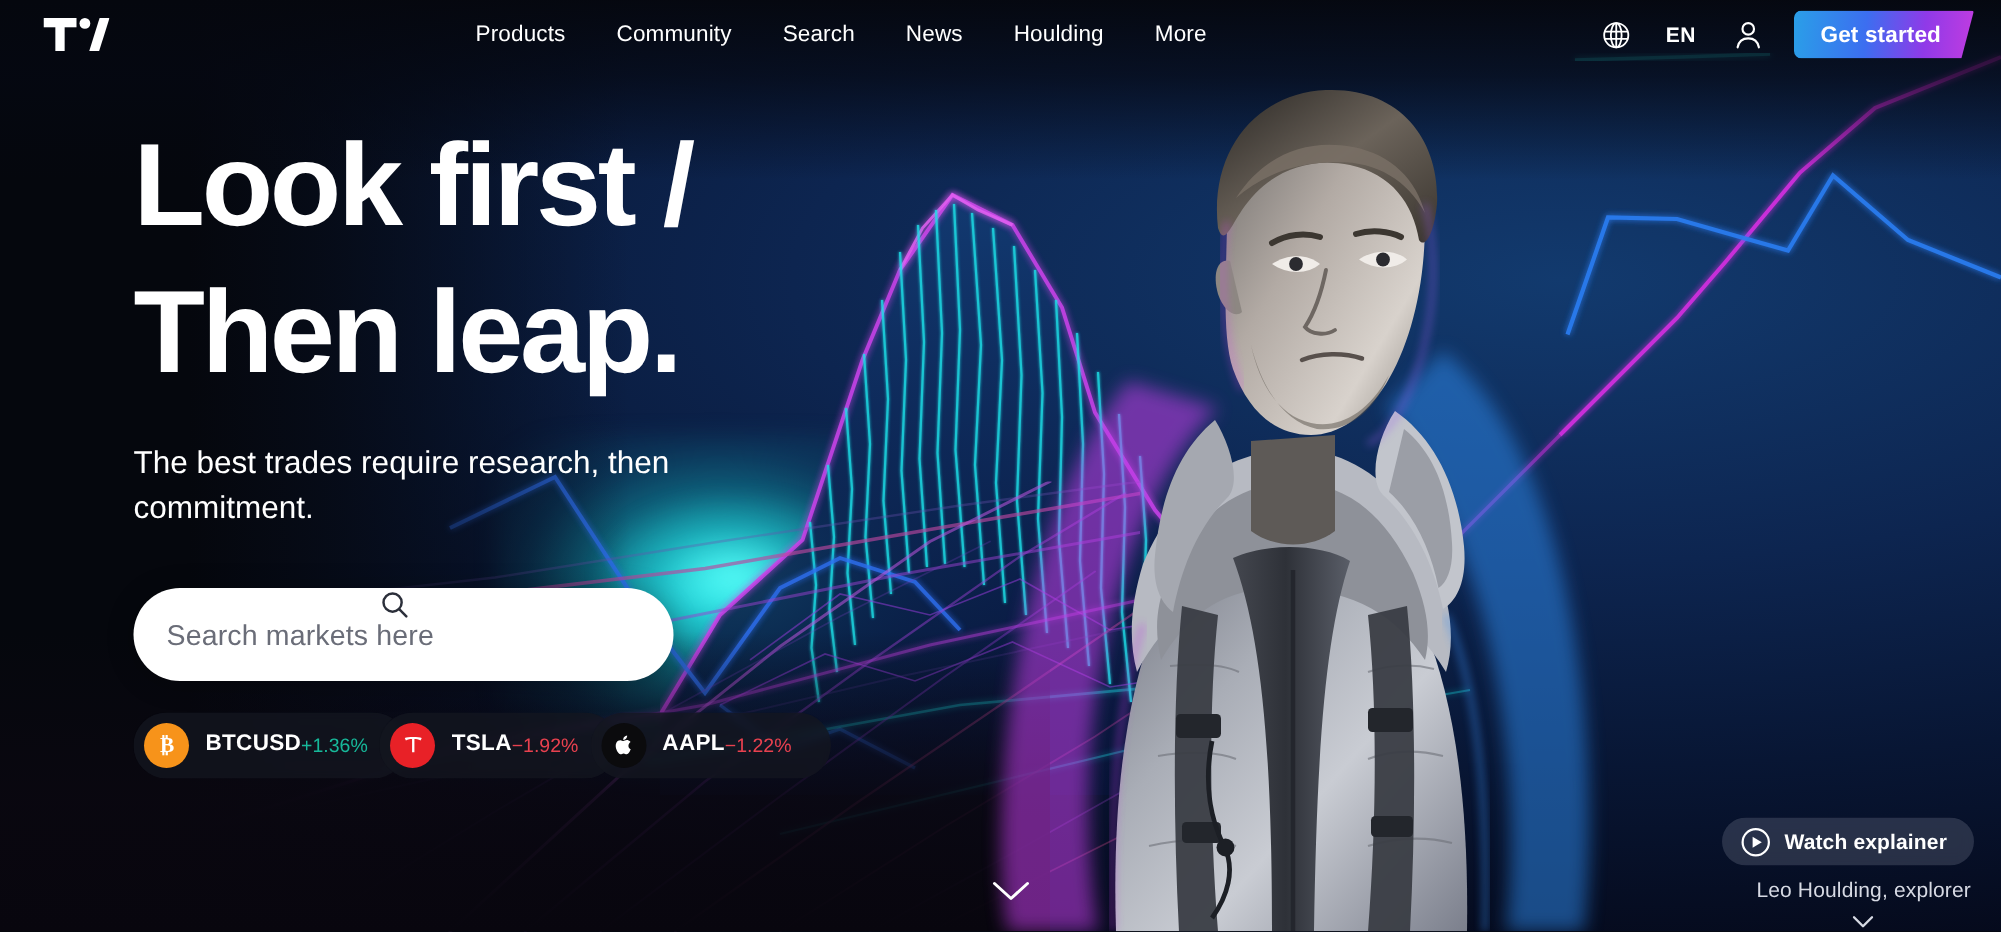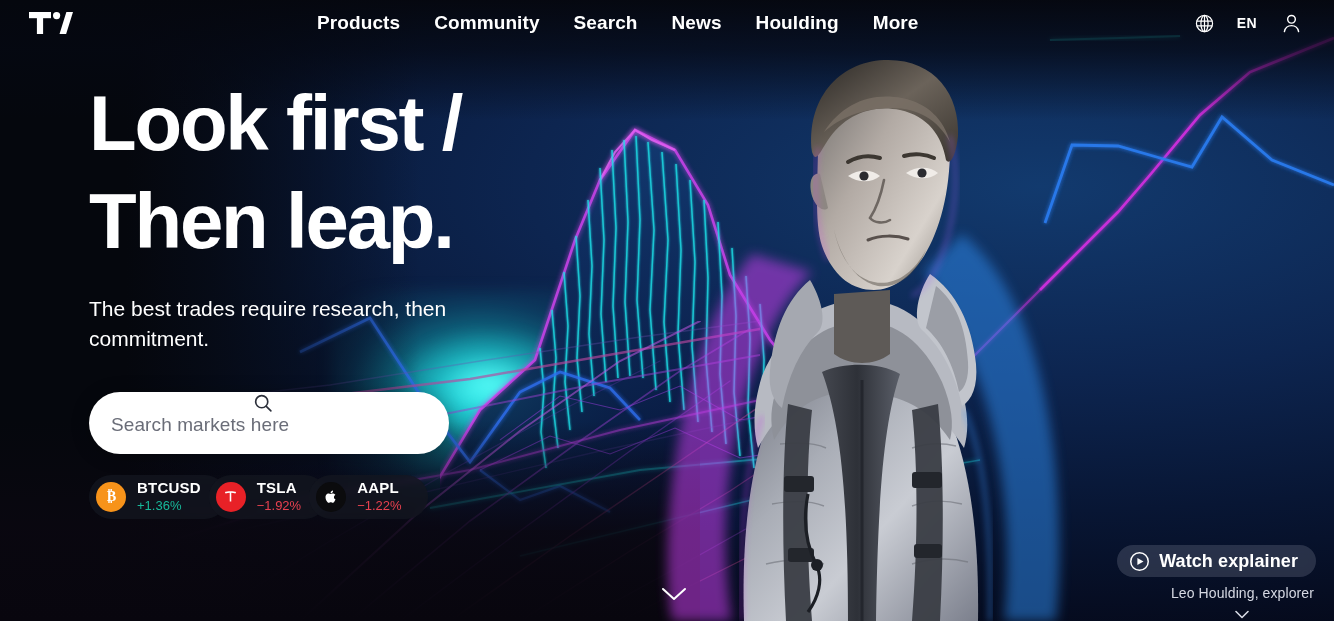--- a/index.html
+++ b/index.html
@@ -48,21 +48,21 @@
   .person { position:absolute; left:612px; top:24px; width:470px; height:597px; }
 
   
   .header {
     position:absolute; left:0; top:0; width:1334px; height:46px;
     display:flex; align-items:center; z-index:40;
   }
   .logo { position:absolute; left:29px; top:12px; width:44px; height:22px; cursor:pointer; }
   .nav { position:absolute; left:300px; top:0; height:46px; display:flex; align-items:center; gap:0; }
   .nav-item {
-    color:#fff; font-size:19px; font-weight:700; padding:0 17px; line-height:46px;
+    color:#fff; font-size:15px; font-weight:400; padding:0 17px; line-height:46px;
     cursor:pointer; white-space:nowrap; letter-spacing:.1px;
   }
   .header-right { position:absolute; right:18px; top:0; height:46px; display:flex; align-items:center; gap:0; }
   .lang { display:flex; align-items:center; gap:22px; cursor:pointer; padding:0 10px; }
   .lang-label { font-size:14px; font-weight:700; letter-spacing:.4px; }
   .user-btn { padding:0 13px; cursor:pointer; display:flex; align-items:center; }
   .get-started {
     position:relative; height:32px; margin-left:6px; padding:0 22px 0 18px;
     display:flex; align-items:center; justify-content:center;
     font-size:15px; font-weight:700; color:#fff; cursor:pointer;
@@ -101,34 +101,34 @@
   .tickers { margin-top:21px; display:flex; align-items:center; }
   .chip {
     height:44px; display:flex; align-items:center; padding:0 26px 0 7px;
     background:rgba(20,23,32,.76); border-radius:23px; cursor:pointer;
     backdrop-filter:blur(3px); margin-right:-18px;
   }
   .chip-ico {
     width:30px; height:30px; border-radius:50%; flex:0 0 auto; margin-right:11px;
     display:flex; align-items:center; justify-content:center; overflow:hidden;
   }
-  .chip-txt { display:flex; flex-direction:column; line-height:1.12; }
+  .chip-txt { display:flex; flex-direction:row; line-height:1.12; }
   .chip-sym { font-size:15px; font-weight:700; color:#fff; letter-spacing:.2px; }
   .chip-chg { font-size:13px; font-weight:400; margin-top:2px; }
   .up { color:#17b89a; }
   .down { color:#e8414f; }
 
   
   .watch {
     position:absolute; right:18px; top:545px; height:32px; z-index:35;
     display:flex; align-items:center; gap:9px; padding:0 18px 0 12px;
     background:rgba(120,125,145,.30); border-radius:17px; cursor:pointer;
     backdrop-filter:blur(5px);
   }
-  .watch-label { font-size:18px; font-weight:700; color:#fff; letter-spacing:.1px; }
+  .watch-label { font-size:14px; font-weight:700; color:#fff; letter-spacing:.1px; }
   .credit {
     position:absolute; right:20px; top:585px; z-index:35;
     display:flex; align-items:center; gap:9px; cursor:pointer;
     font-size:14px; color:#d6d9e3; letter-spacing:.1px;flex-direction:column;
   }
   .scroll-chevron { position:absolute; left:660px; top:585px; z-index:35; cursor:pointer; }
 </style>
 </head>
 <body>
 
@@ -366,20 +366,21 @@
         <span class="lang-label">EN</span>
       </div>
 
       <div class="user-btn">
         <svg width="23" height="23" viewBox="0 0 24 24" fill="none" stroke="#fff" stroke-width="1.5" stroke-linecap="round">
           <circle cx="12" cy="7.6" r="4"></circle>
           <path d="M4.6 20.4 C5.4 16.3 8.4 14.2 12 14.2 C15.6 14.2 18.6 16.3 19.4 20.4"></path>
         </svg>
       </div>
 
+      <div class="get-started">Get started</div>
     </div>
   </header>
 
   <section class="hero">
     <h1 class="headline">
       <span class="l1">Look first /</span>
       <span class="l2">Then leap.</span>
     </h1>
 
     <p class="subhead">The best trades require research, then commitment.</p>

